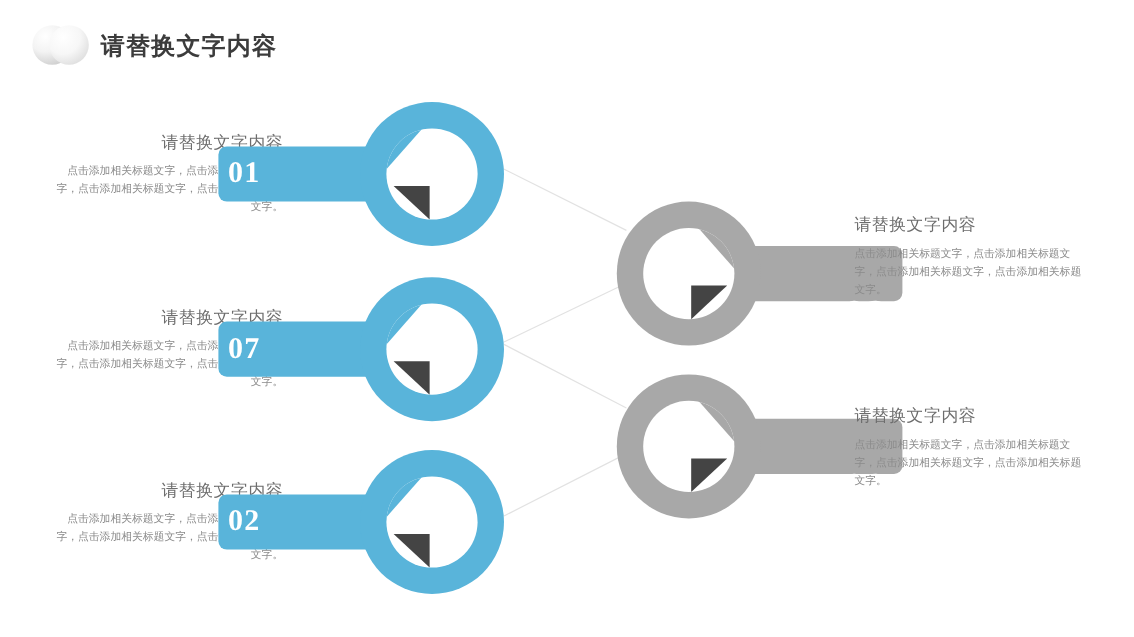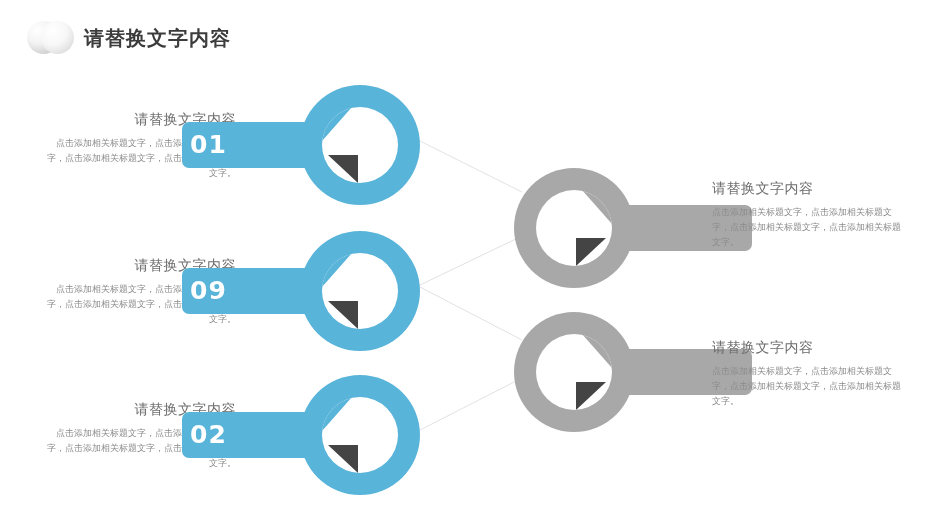--- a/index.html
+++ b/index.html
@@ -55,21 +55,21 @@
   
   .wedge{
     position:absolute;width:0;height:0;
   }
   .tri{
     position:absolute;width:0;height:0;
   }
 
   
   .node.blue .ring{background:var(--accent);}
-  .node.blue .bar{background:var(--accent);left:-118px;width:190px;}
+  .node.blue .bar{background:var(--accent);left:-118px;width:190px;font-family:Liberation Serif, serif;}
   .node.blue .bar .num{left:8px;}
   .node.blue .wedge{
     left:0;top:0;
     border-left:30px solid var(--accent);
     border-bottom:34px solid transparent;
   }
   .node.blue .tri{
     left:6px;bottom:0;
     border-left:30px solid transparent;
     border-right:0px solid transparent;
@@ -155,21 +155,21 @@
     <p class="t-title">请替换文字内容</p>
     <p class="t-body">点击添加相关标题文字，点击添加相关标题文字，点击添加相关标题文字，点击添加相关标题文字。</p>
   </div>
 
   <div class="txt left" style="left:40px;top:255px;">
     <p class="t-title">请替换文字内容</p>
     <p class="t-body">点击添加相关标题文字，点击添加相关标题文字，点击添加相关标题文字，点击添加相关标题文字。</p>
   </div>
   <div class="node blue" style="left:300px;top:231px;--accent:#59b4da;--dark:#444444;">
     <div class="bar">
-      <span class="num">09</span>
+      <span class="num">07</span>
     </div>
     <div class="ring">
       <div class="hole">
         <i class="wedge"></i>
         <i class="tri"></i>
       </div>
     </div>
   </div>
 
   <div class="node gray" style="left:514px;top:312px;--accent:#a8a8a8;--dark:#444444;">

